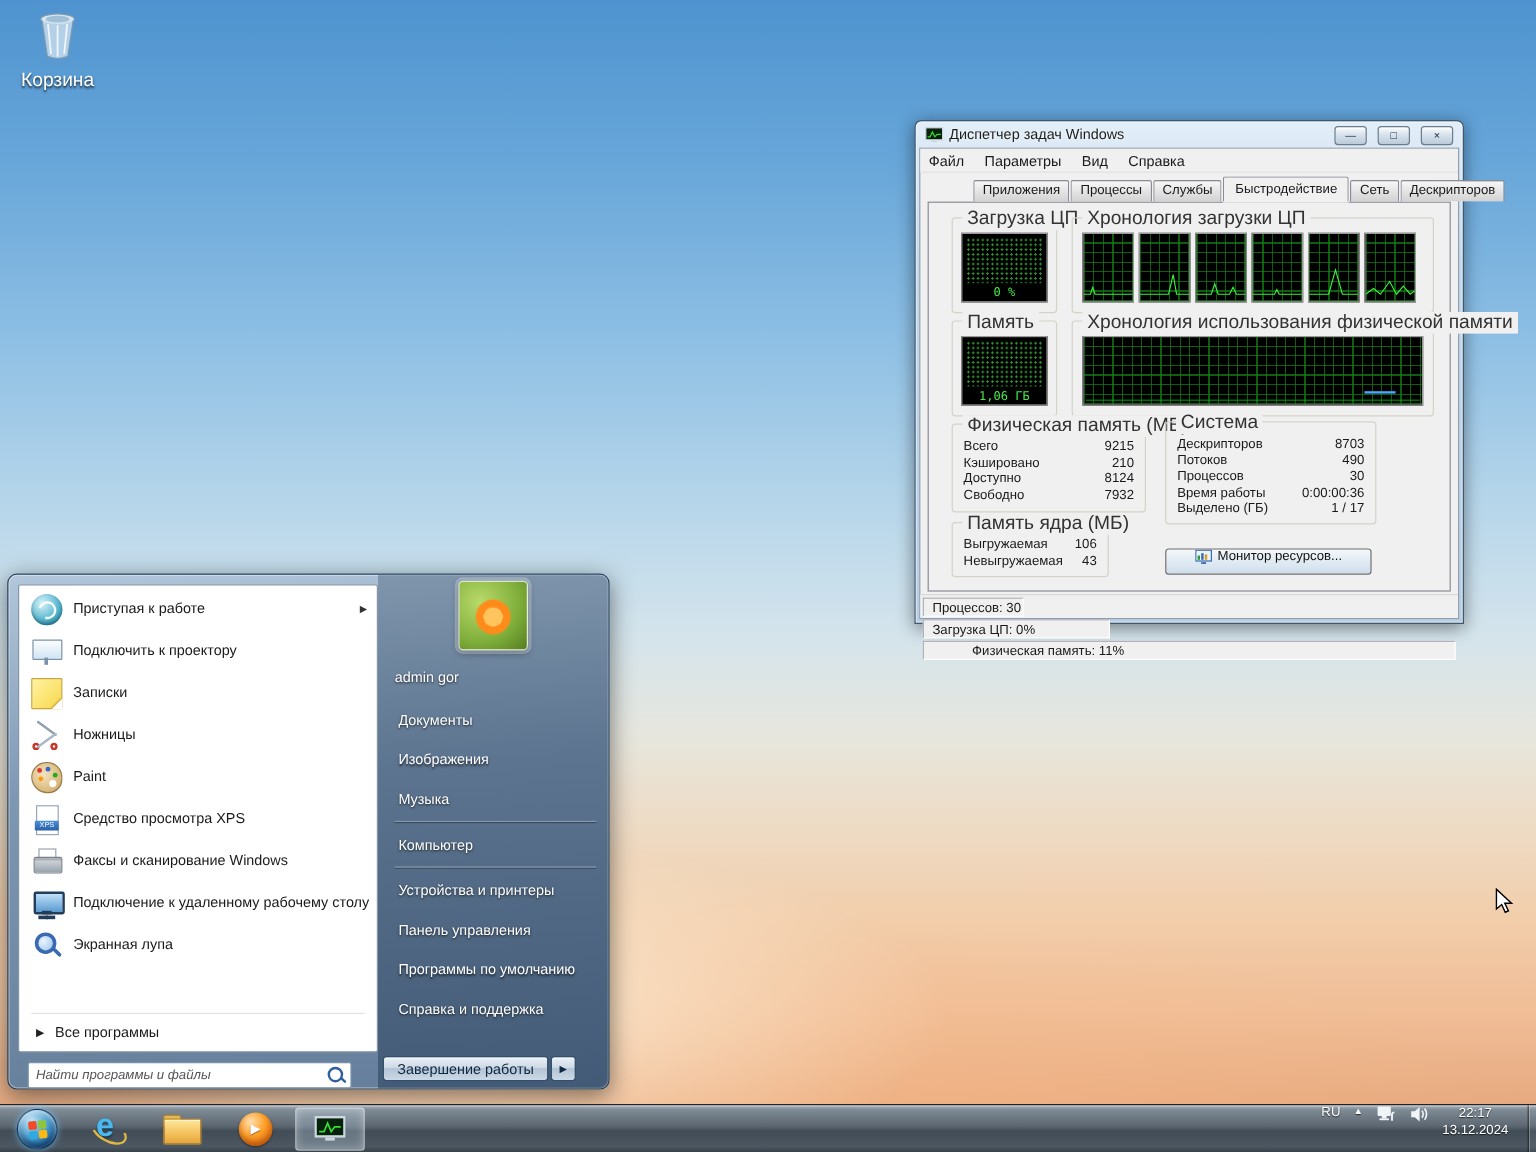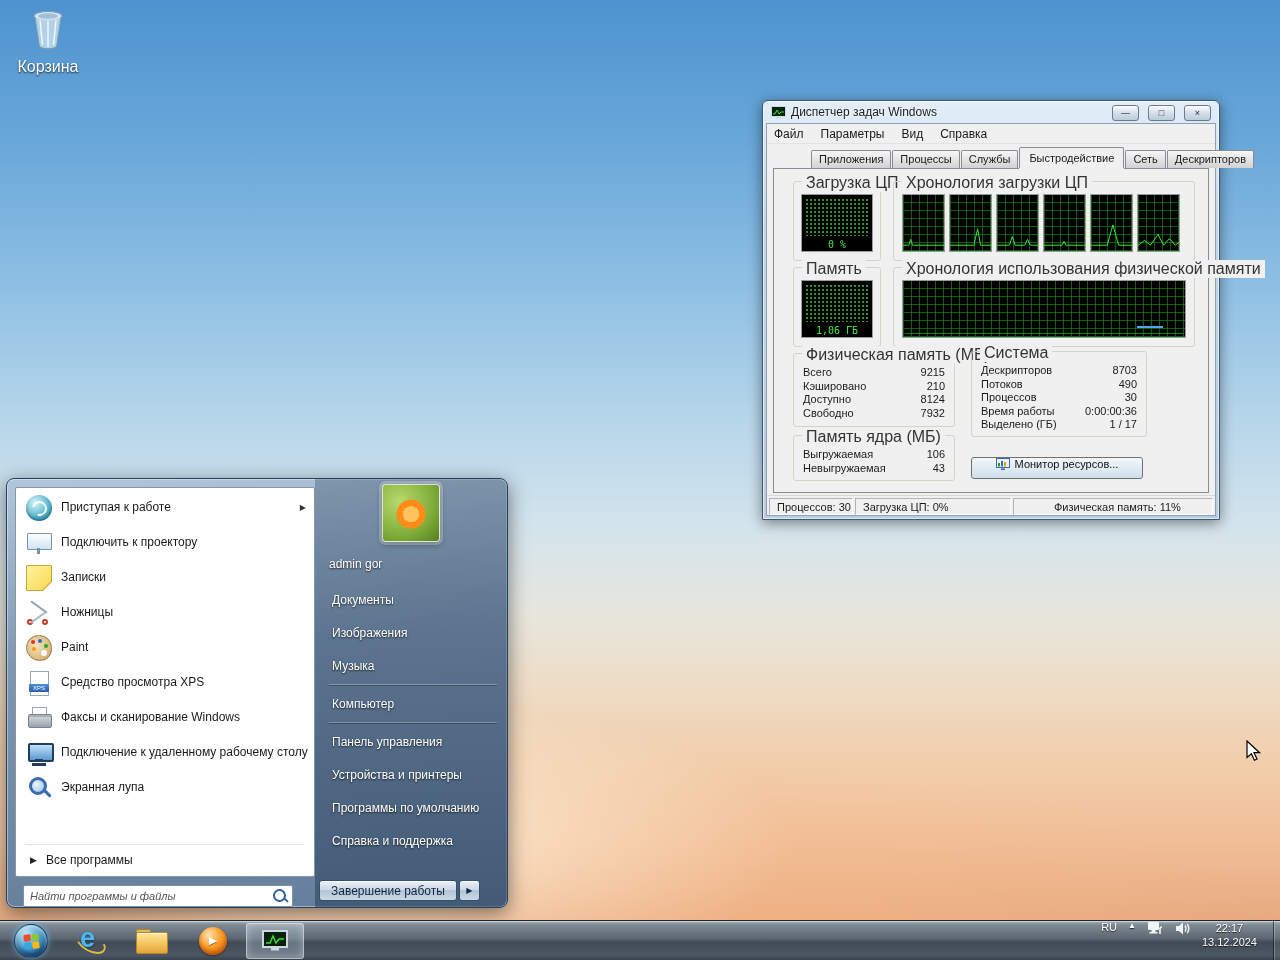--- a/index.html
+++ b/index.html
@@ -45,21 +45,21 @@
   .cpu-hist{position:absolute;left:8px;top:12px;display:flex;gap:4px;}
   .cpu-hist .graph{width:43px;height:58px;}
   .mem-hist{position:absolute;left:8px;right:8px;top:12px;height:58px;}
   .graph svg{position:absolute;inset:0;width:100%;height:100%;}
   .blue-dash{position:absolute;right:22px;bottom:9px;width:26px;height:2px;background:#4aa6ff;}
   .base-line{position:absolute;left:2px;right:2px;bottom:3px;height:1px;background:rgba(0,210,0,.65);}
   .info-rows{position:absolute;left:7px;right:7px;top:12px;}
   .info-row{display:flex;justify-content:space-between;font-size:11px;color:#1a1a1a;line-height:13.5px;padding:0 2px;}
   .btn-resmon{position:absolute;left:197px;top:288px;width:172px;height:22px;display:flex;justify-content:center;gap:5px;
     background:linear-gradient(#f4f8fb,#e2ecf4 45%,#cfdeec);border:1px solid #707070;border-radius:3px;font-size:11px;color:#111;}
-  .tm-status{position:absolute;left:0;right:0;bottom:0;height:20px;background:#f0f0f0;display:flex;gap:2px;padding:2px 2px 0;border-top:1px solid #d8d8d8;}
+  .tm-status{position:absolute;left:0;right:0;bottom:0;height:20px;background:#f0f0f0;display:flex;gap:2px;padding:2px 2px 0;border-top:1px solid #d8d8d8;flex-direction:column;}
   .st-cell{font-size:11px;color:#1a1a1a;padding:2px 0 0 7px;border:1px solid;border-color:#aeb4ba #fdfdfd #fdfdfd #aeb4ba;background:#f0f0f0;}
   .st-c1{width:84px;} .st-c2{width:156px;} .st-c3{flex:1;padding-left:40px;}
 
   
   .start-menu{position:absolute;left:6px;top:478px;width:502px;height:430px;border-radius:8px;
     border:1px solid #23405c;
     background:linear-gradient(175deg,rgba(178,198,218,.97),rgba(122,148,177,.97) 40%,rgba(95,123,154,.97));
     box-shadow:0 5px 20px rgba(0,0,0,.5), inset 0 0 0 1px rgba(255,255,255,.4);}
   .sm-left{position:absolute;left:8px;top:8px;width:300px;height:390px;background:#fff;border:1px solid #8596a7;border-radius:2px;
     display:flex;flex-direction:column;padding:2px 0;}
@@ -304,21 +304,21 @@
                 <span>Время работы</span>
                 <span>0:00:00:36</span>
               </div>
             <div class="info-row">
                 <span>Выделено (ГБ)</span>
                 <span>1 / 17</span>
               </div>
           </div>
         </div>
 
-        <div class="gbox" style="left:19px;top:266px;width:162px;height:46px;">
+        <div class="gbox" style="left:19px;top:266px;width:131px;height:46px;">
           <span class="gb-title">Память ядра (МБ)</span>
           <div class="info-rows">
             <div class="info-row">
                 <span>Выгружаемая</span>
                 <span>106</span>
               </div>
             <div class="info-row">
                 <span>Невыгружаемая</span>
                 <span>43</span>
               </div>
@@ -404,22 +404,22 @@
     <div class="sm-right">
       <div class="avatar"></div>
       <div class="sm-user">admin gor</div>
       <div class="sm-rightlist">
         <div class="sm-ritem">Документы</div>
         <div class="sm-ritem">Изображения</div>
         <div class="sm-ritem">Музыка</div>
         <div class="rsep"></div>
         <div class="sm-ritem">Компьютер</div>
         <div class="rsep"></div>
+        <div class="sm-ritem">Устройства и принтеры</div>
         <div class="sm-ritem">Панель управления</div>
-        <div class="sm-ritem">Устройства и принтеры</div>
         <div class="sm-ritem">Программы по умолчанию</div>
         <div class="sm-ritem">Справка и поддержка</div>
       </div>
       <div class="shutdown-row">
         <div class="sd-btn">Завершение работы</div>
         <div class="sd-btn sd-arrow">▶</div>
       </div>
     </div>
   </div>
 

